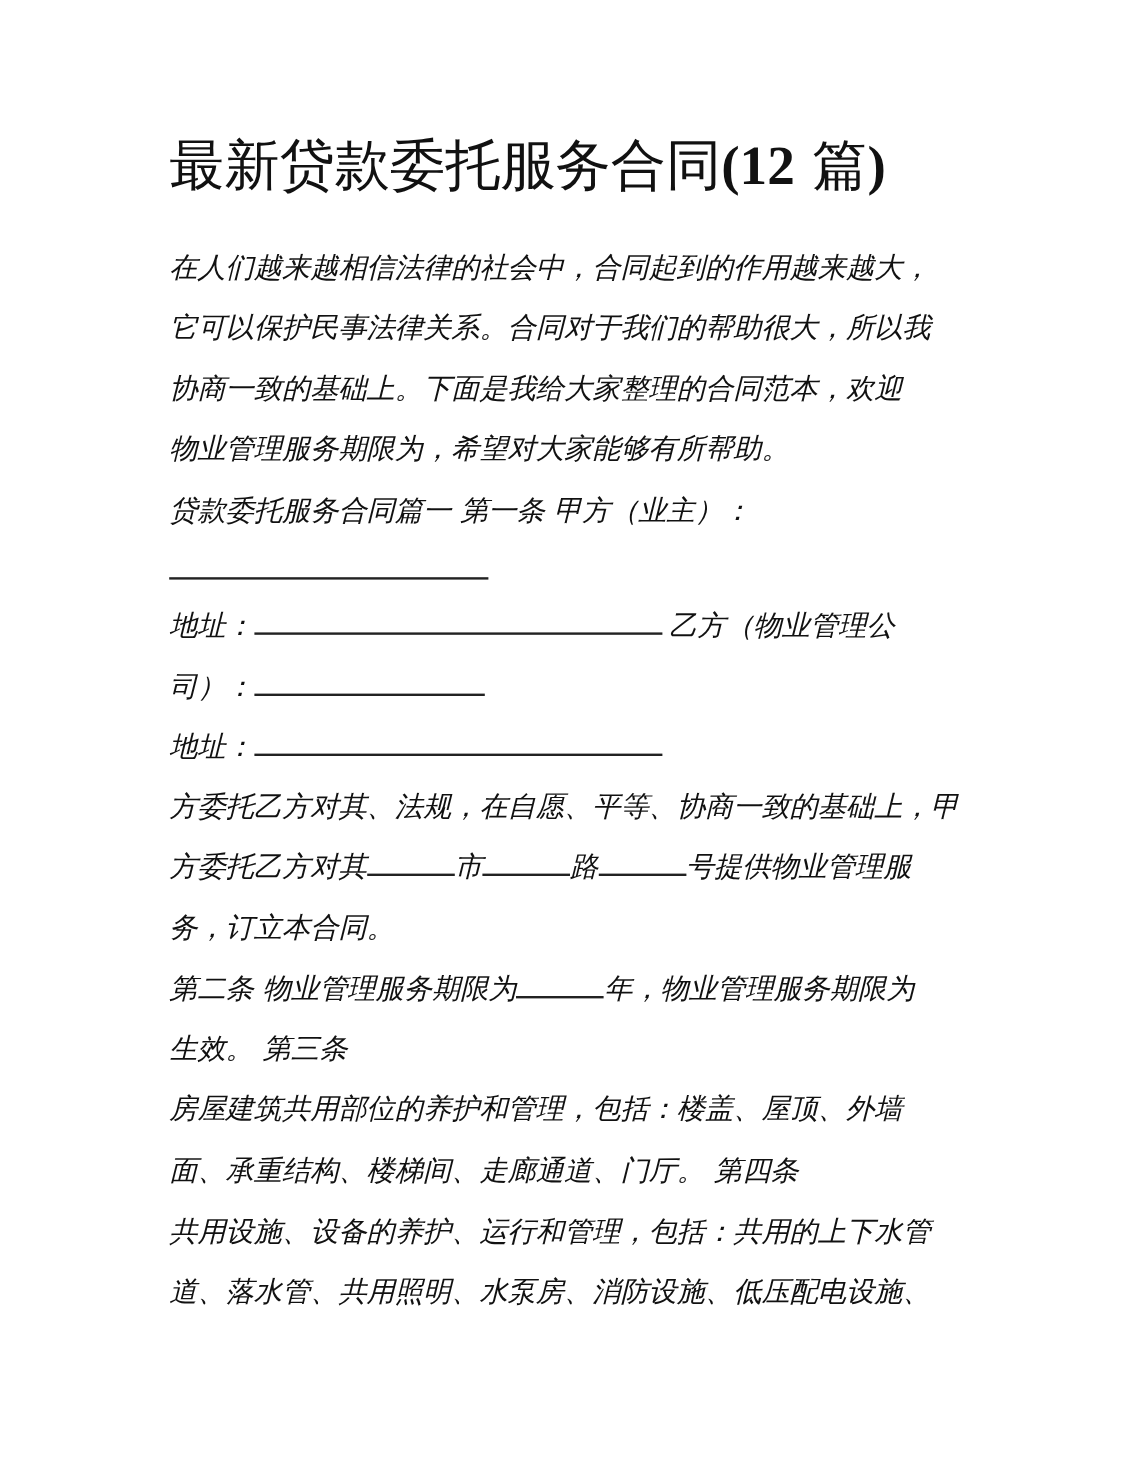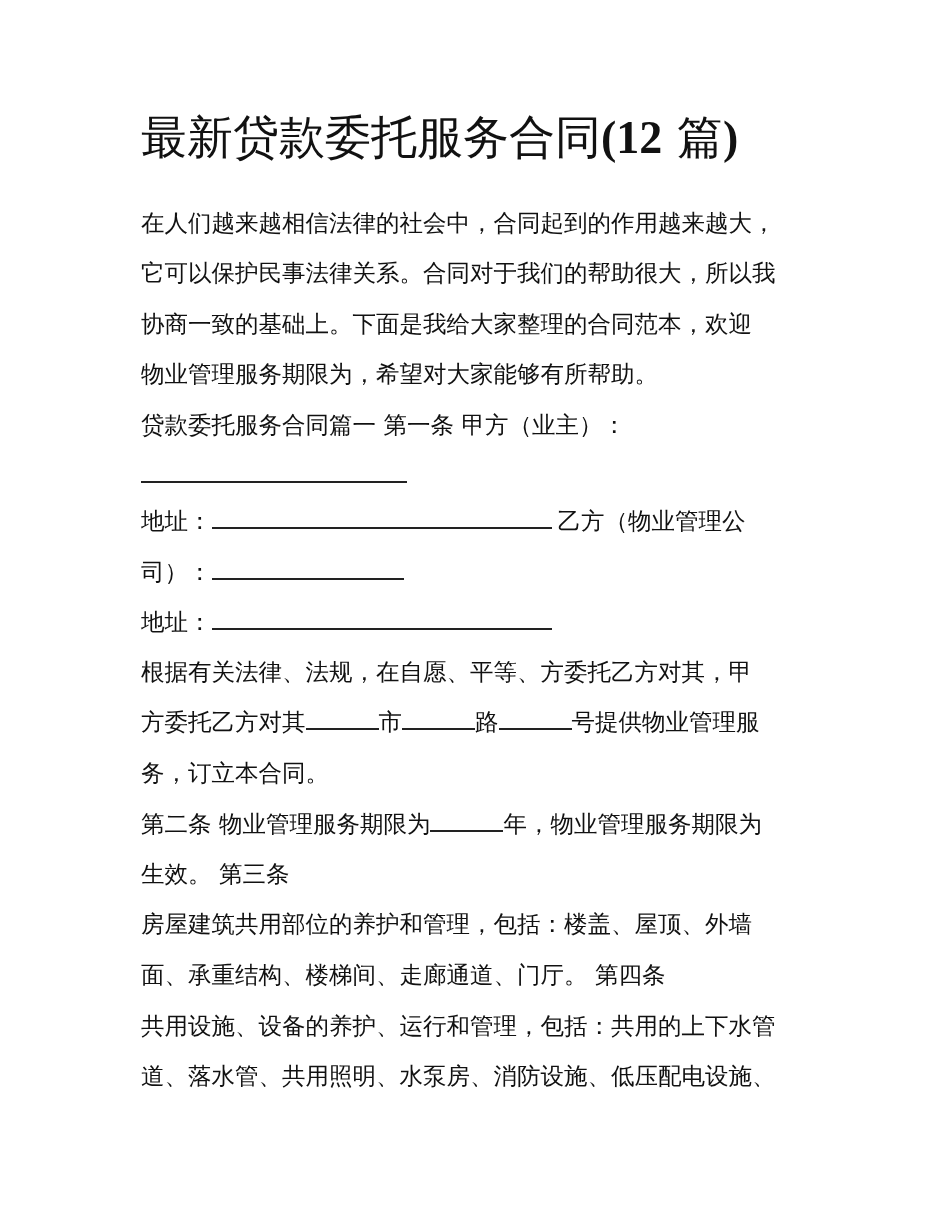--- a/index.html
+++ b/index.html
@@ -35,20 +35,21 @@
     .title .num {
       font-weight: bold;
       font-family: "Liberation Serif", serif;
     }
     .line {
       position: absolute;
       left: 0;
       font-size: 23.5px;
       line-height: 32px;
       white-space: nowrap;
+      font-style: italic;
     }
     .blank {
       display: inline-block;
       border-bottom: 2px solid #222;
       height: 20px;
       vertical-align: baseline;
     }
   </style>
 </head>
 <body>
@@ -72,21 +73,21 @@
   </div>
 
   <div class="line" style="top:556px">
     <span>司）：</span><span class="blank" style="width:192px"></span>
   </div>
 
   <div class="line" style="top:606px">
     <span>地址：</span><span class="blank" style="width:340px"></span>
   </div>
 
-  <div class="line" style="top:656px">根据有关法律、法规，在自愿、平等、方委托乙方对其，甲</div>
+  <div class="line" style="top:656px">方委托乙方对其、法规，在自愿、平等、协商一致的基础上，甲</div>
 
   <div class="line" style="top:706px">
     <span>方委托乙方对其</span><span class="blank" style="width:73px"></span><span>市</span><span class="blank" style="width:73px"></span><span>路</span><span class="blank" style="width:73px"></span><span>号提供物业管理服</span>
   </div>
 
   <div class="line" style="top:757px">务，订立本合同。</div>
 
   <div class="line" style="top:808px">
     <span>第二条 物业管理服务期限为</span><span class="blank" style="width:73px"></span><span>年，物业管理服务期限为</span>
   </div>

